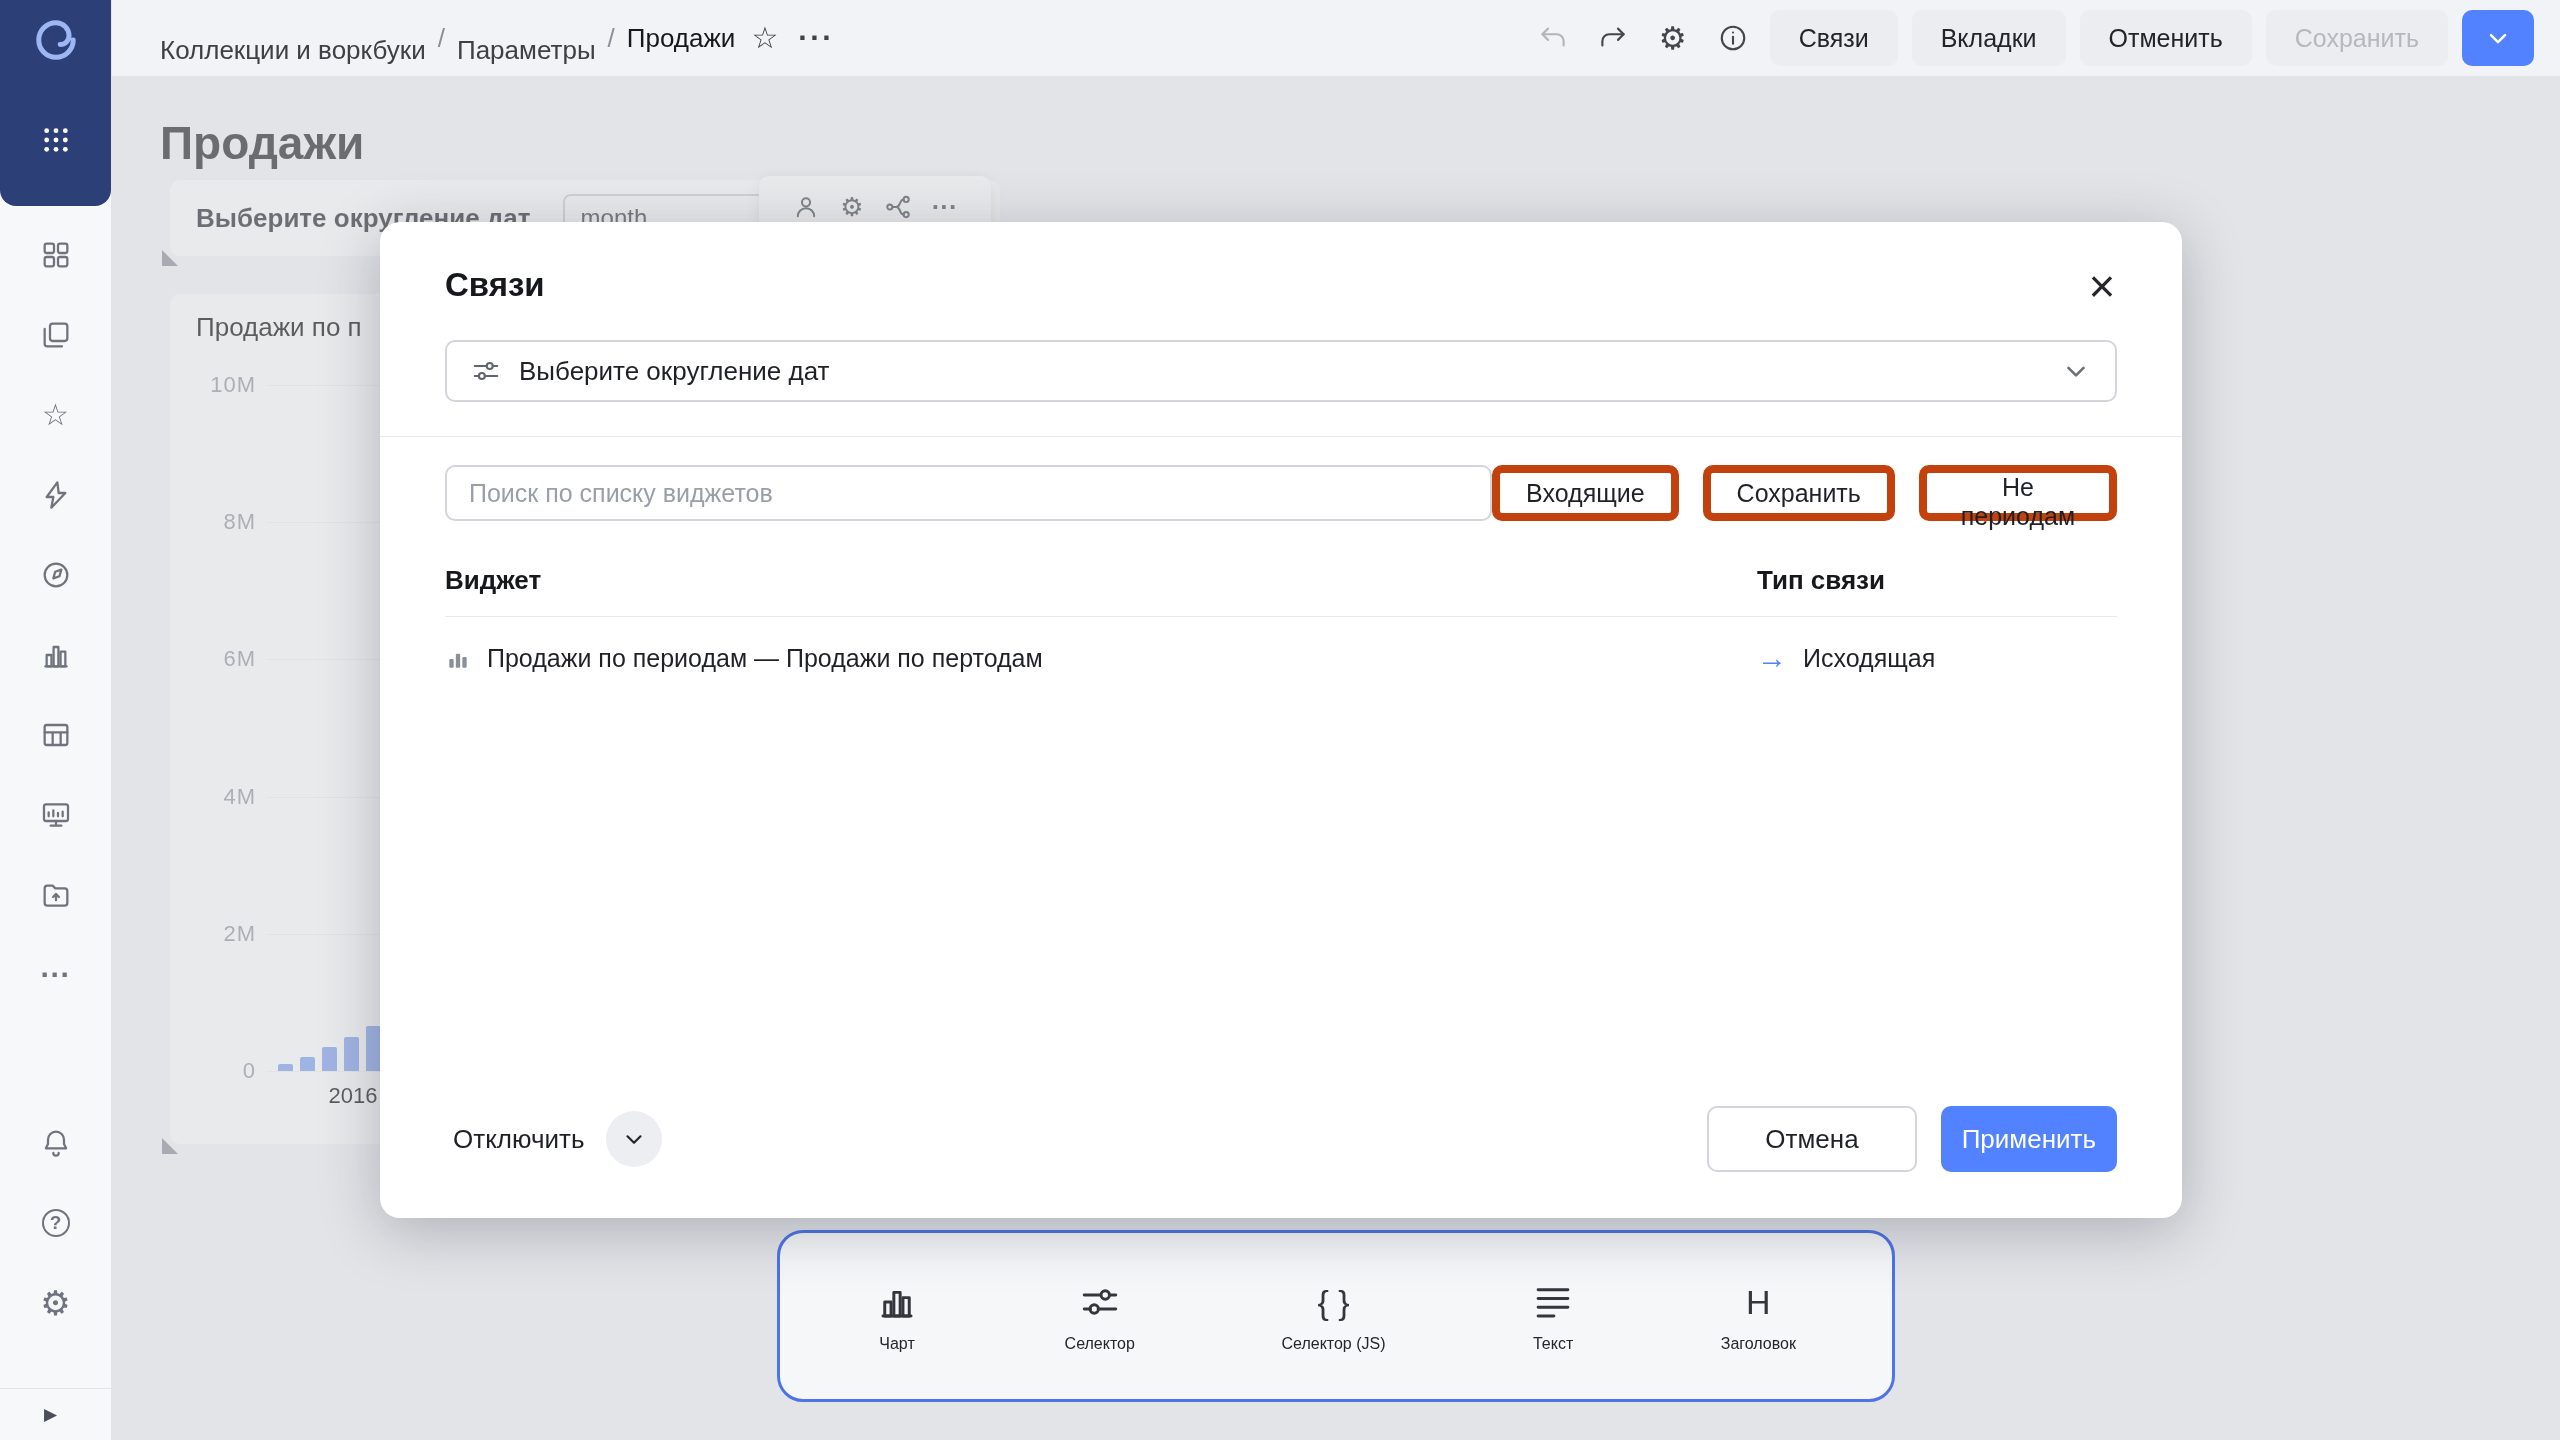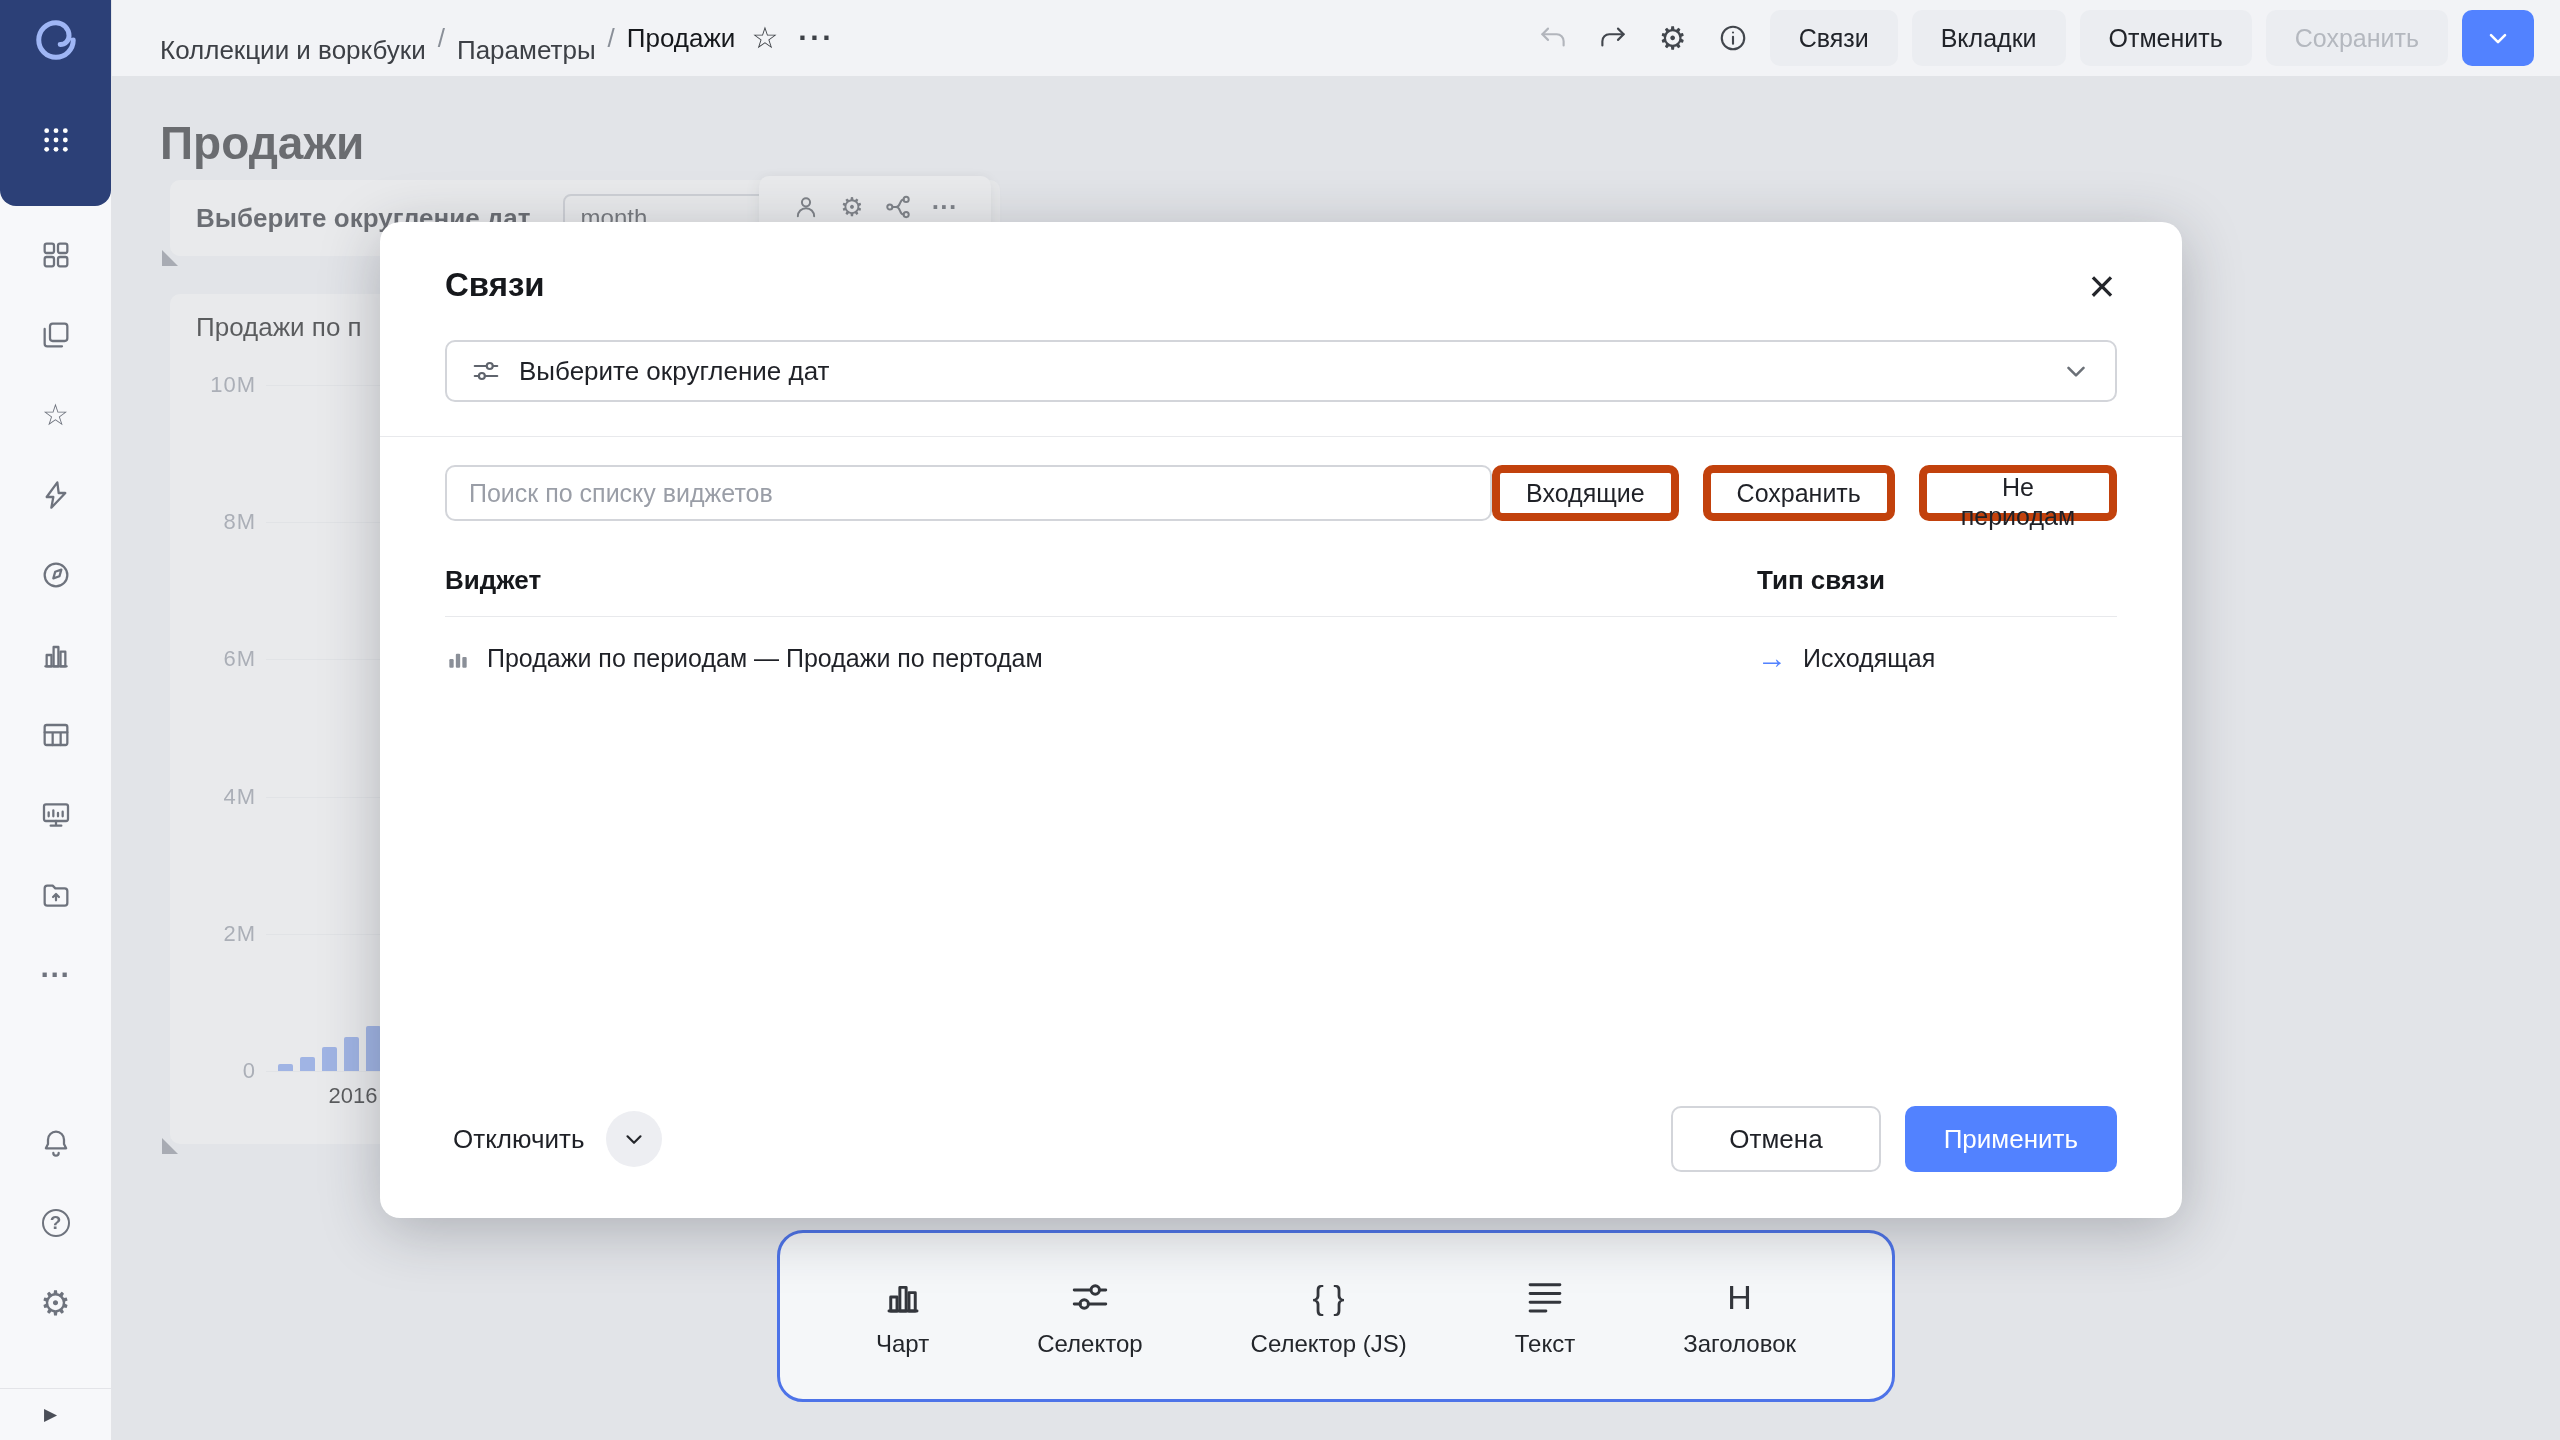--- a/index.html
+++ b/index.html
@@ -101,21 +101,21 @@
   .backdrop { position: fixed; left: 112px; top: 76px; right: 0; bottom: 0; background: rgba(90,95,107,0.10); z-index: 4; }
   .widget-panel {
     position: fixed; left: 112px; right: 0; bottom: 38px; margin: 0 auto;
     width: 1118px; height: 172px; border: 3px solid #4d73e8; border-radius: 26px;
     background: rgba(252,253,255,0.72); z-index: 5;
     display: flex; align-items: center; justify-content: space-between; padding: 0 96px;
   }
   .panel-item { display: flex; flex-direction: column; align-items: center; gap: 10px; cursor: pointer; color: #23262b; }
   .panel-item .p-ico { height: 46px; display: grid; place-items: center; color: #33363c; }
   .panel-item .p-glyph { font-size: 34px; font-weight: 500; line-height: 1; }
-  .panel-item .p-label { font-size: 24px; }
+  .panel-item .p-label { font-size: 16px; }
 
   .modal {
     position: fixed; left: 380px; top: 222px; width: 1802px; height: 996px;
     background: #fff; border-radius: 20px; box-shadow: 0 12px 60px rgba(35,40,50,0.28); z-index: 20;
     padding: 0 65px;
   }
   .modal-title { padding-top: 44px; font-size: 33px; font-weight: bold; color: #16181c; }
   .modal-close {
     position: absolute; top: 38px; right: 54px; width: 52px; height: 52px;
     display: grid; place-items: center; font-size: 46px; color: #24262b; cursor: pointer; line-height: 1;
@@ -152,21 +152,21 @@
   .disable-chev {
     margin-left: 14px; width: 56px; height: 56px; border: none; border-radius: 50%;
     background: #edeef2; display: grid; place-items: center; color: #24262b; cursor: pointer;
   }
   .footer-right { margin-left: auto; display: flex; gap: 24px; }
   .cancel-btn {
     height: 66px; padding: 0 56px; border: 2px solid #d3d5da; border-radius: 10px;
     background: #fff; font-size: 26px; color: #1f2127; cursor: pointer; font-family: inherit;
   }
   .apply-btn {
-    height: 66px; padding: 0 39px; border: none; border-radius: 10px;
+    height: 66px; padding: 0 21px; border: none; border-radius: 10px;
     background: #5282ff; font-size: 26px; color: #fff; cursor: pointer; font-family: inherit;
   }
 </style>
 </head>
 <body>
 
 <aside class="sidebar">
   <div class="logo-block">
     <div class="logo">
       <svg width="46" height="46" viewBox="0 0 24 24">

